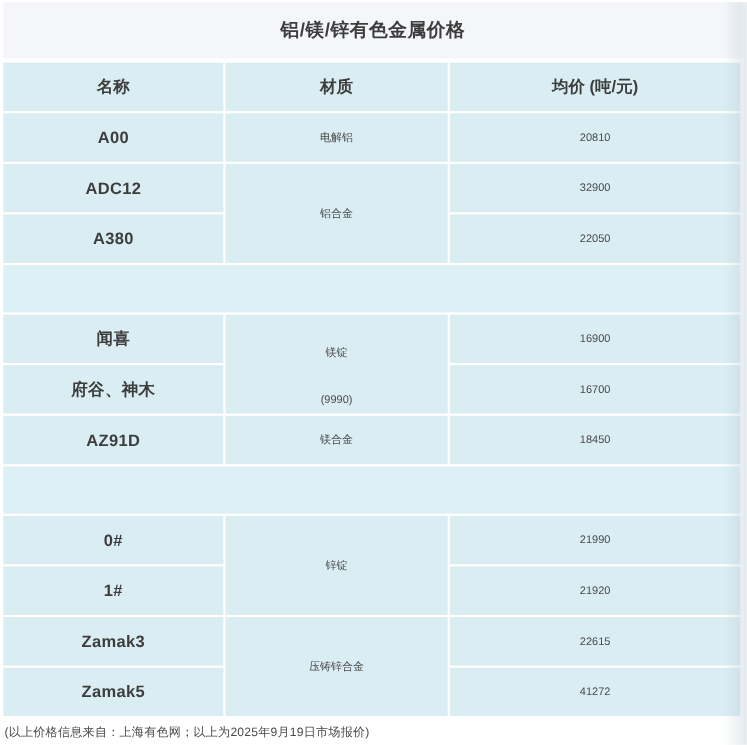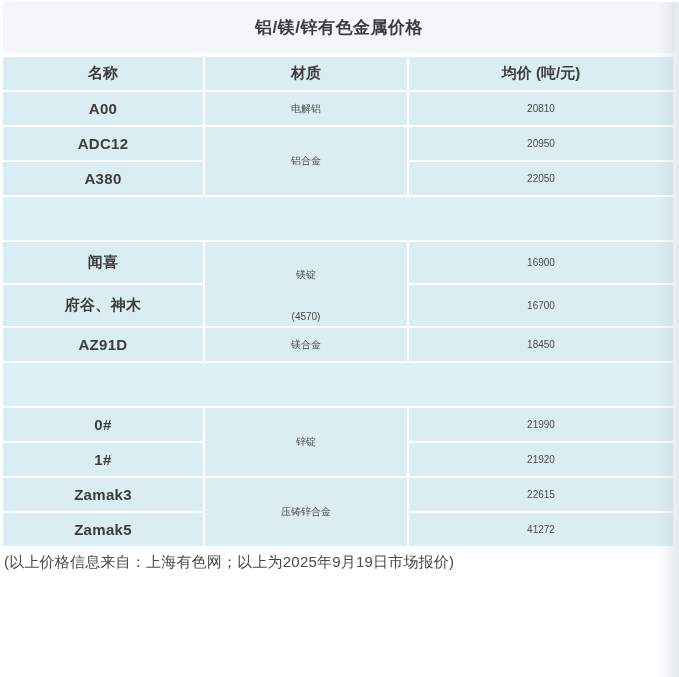--- a/index.html
+++ b/index.html
@@ -29,21 +29,21 @@
     margin-left:1px;
   }
   .price-table col.c-name { width:200px; }
   .price-table col.c-mat  { width:202px; }
   .price-table col.c-price{ width:264px; }
 
   .price-table th, .price-table td {
     background:var(--cell-bg,#d9edf3);
     text-align:center;
     vertical-align:middle;
-    height:33px;
+    height:44px;
     overflow:hidden;
   }
   .price-table th {
     font-size:15px; font-weight:700; color:var(--text-dark,#3d3d3d);
   }
   .price-table td.name {
     font-size:15px; font-weight:700; color:var(--text-dark,#3d3d3d);
     letter-spacing:0.3px;
     text-align:center;
   }
@@ -51,21 +51,21 @@
     font-size:10px; font-weight:400; color:var(--text-regular,#4a4a4a);
   }
   .price-table td.mat .mat-line { line-height:1.8;margin-top:24px; }
   .price-table tr.sep td {
     background:var(--separator-bg,#ddf0f5);
     height:43px;
   }
 
   .footnote {
     margin:5px 0 0 4px;
-    font-size:15px;
+    font-size:11px;
     color:var(--text-regular,#4a4a4a);
     letter-spacing:0.2px;
   }
 
   .edge-shade {
     position:absolute; top:0; right:0;
     width:22px; height:677px;
     background:linear-gradient(to right, rgba(183,199,208,0), rgba(183,199,208,0.38));
     pointer-events:none;
   }
@@ -93,36 +93,36 @@
     <tbody>
 
       <tr>
         <td class="name">A00</td>
         <td class="mat">电解铝</td>
         <td class="price">20810</td>
       </tr>
       <tr>
         <td class="name">ADC12</td>
         <td class="mat" rowspan="2">铝合金</td>
-        <td class="price">20950</td>
+        <td class="price">32900</td>
       </tr>
       <tr>
         <td class="name">A380</td>
         <td class="price">22050</td>
       </tr>
 
       <tr class="sep">
         <td colspan="3"></td>
       </tr>
 
       <tr>
         <td class="name">闻喜</td>
         <td class="mat" rowspan="2">
           <div class="mat-line">镁锭</div>
-          <div class="mat-line">(4570)</div>
+          <div class="mat-line">(9990)</div>
         </td>
         <td class="price">16900</td>
       </tr>
       <tr>
         <td class="name">府谷、神木</td>
         <td class="price">16700</td>
       </tr>
       <tr>
         <td class="name">AZ91D</td>
         <td class="mat">镁合金</td>

